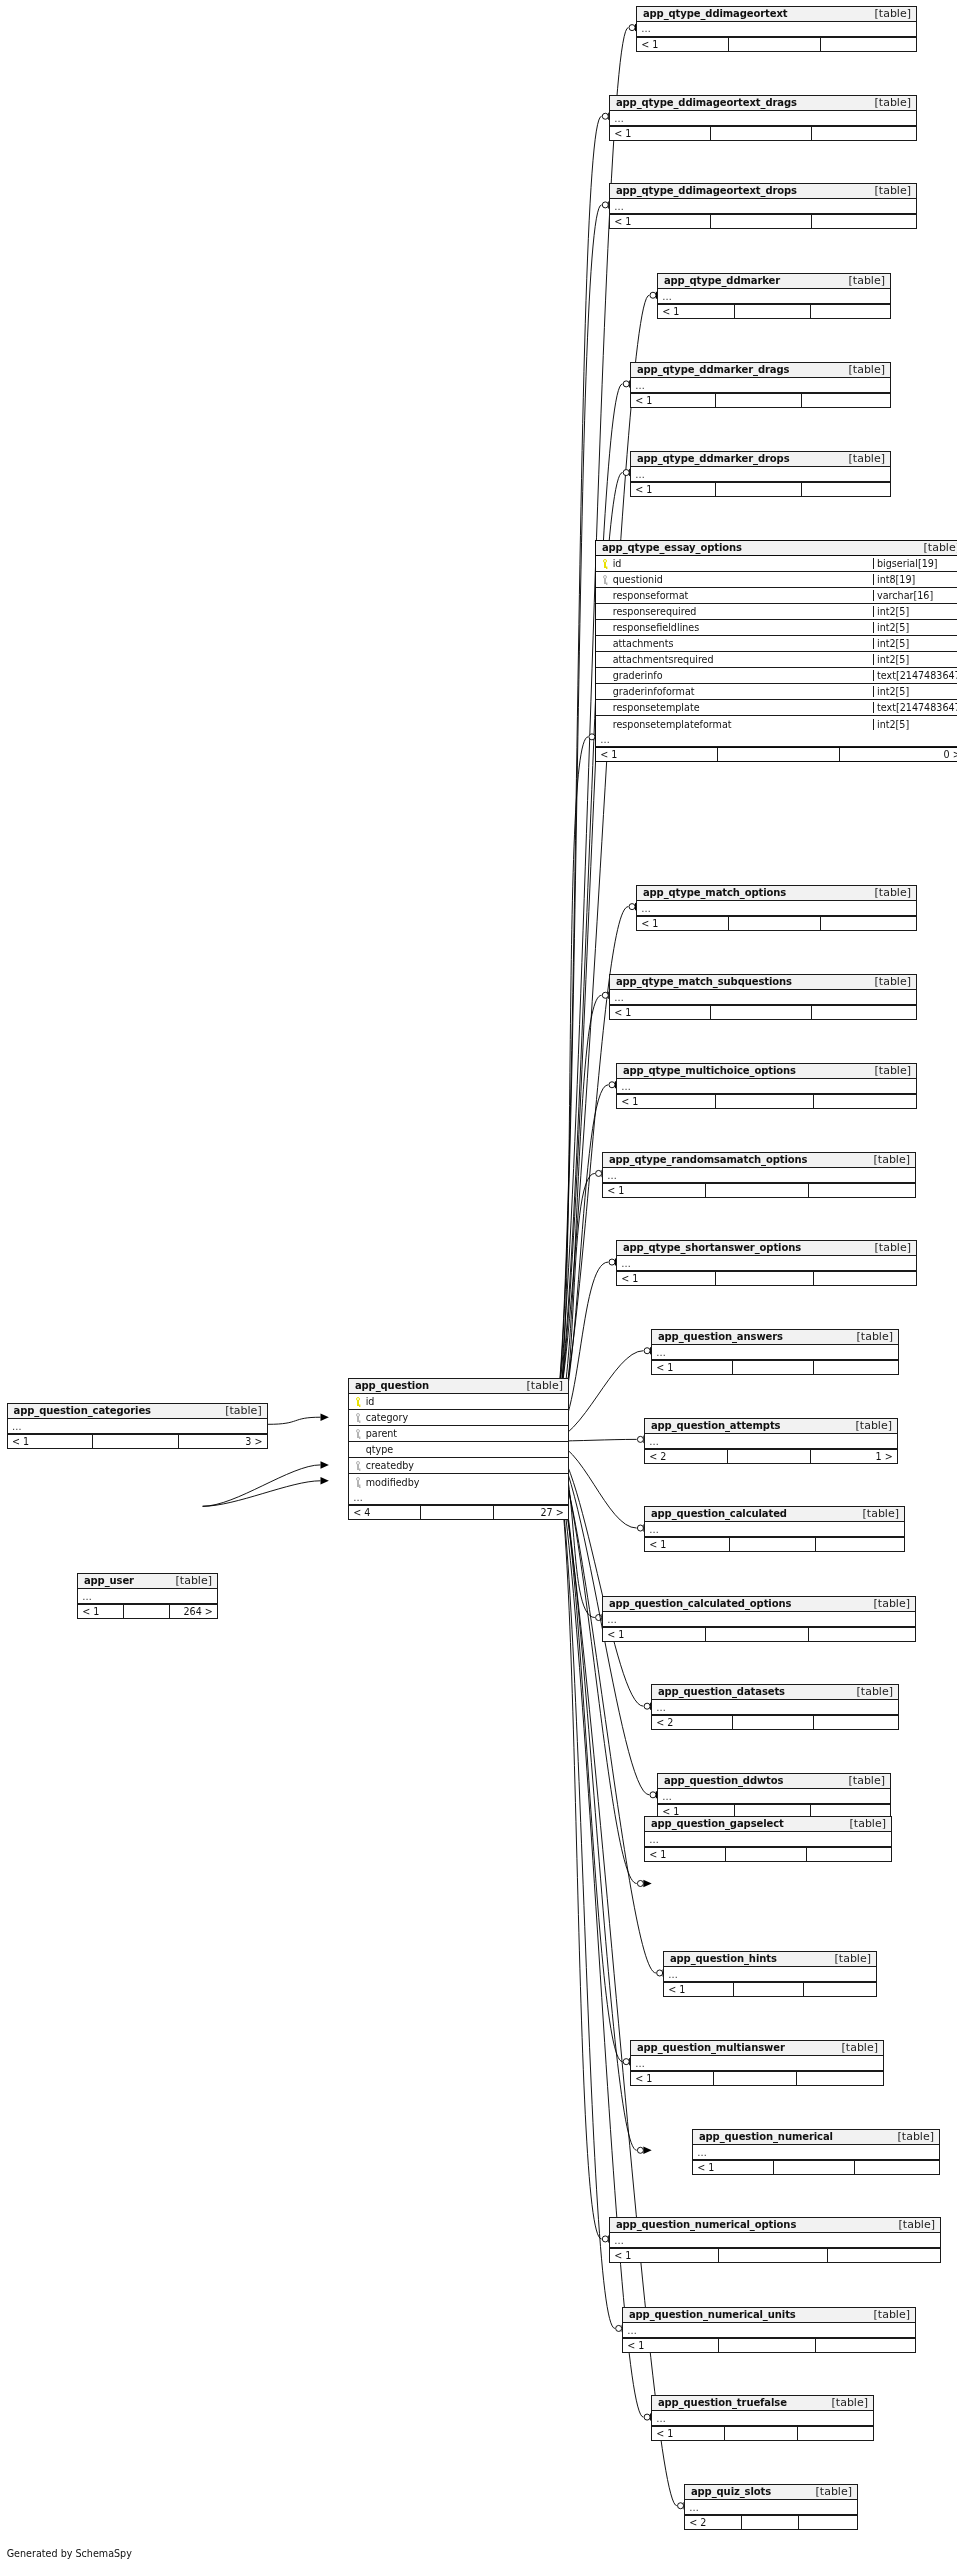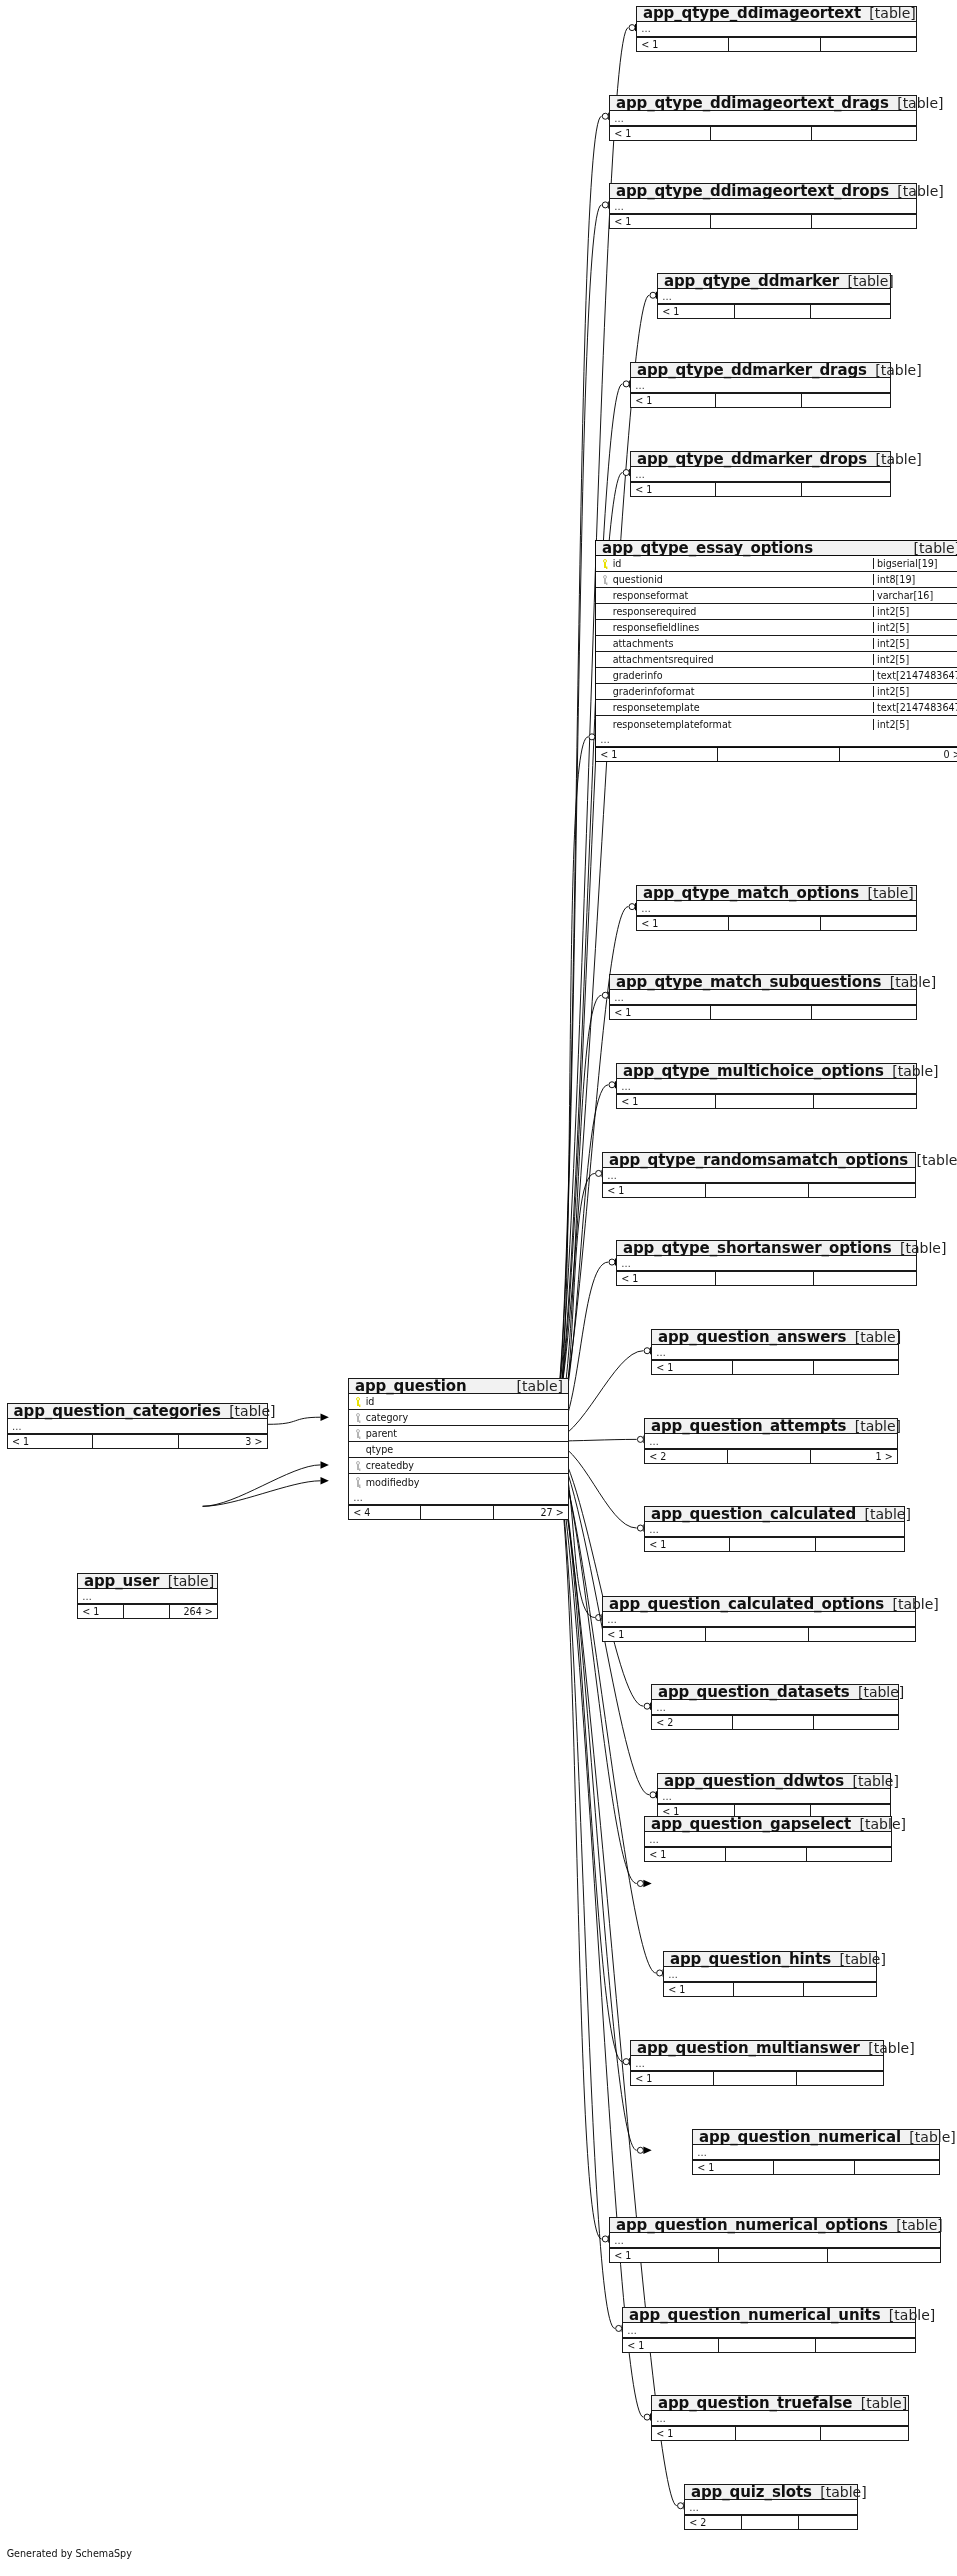--- a/index.html
+++ b/index.html
@@ -22,22 +22,22 @@
 
   .tbl-hdr{
     background:#f2f2f2;
     border-bottom:0.8px solid #1a1a1a;
     display:flex;align-items:center;justify-content:space-between;
     padding:1.7px 5px 2.5px 5.9px;
     height:15px;box-sizing:border-box;
     white-space:nowrap;
   }
   .tbl.focus .tbl-hdr{ border-bottom:1.7px solid #0a0a0a; }
-  .tbl-name{font-weight:bold;font-size:15px;letter-spacing:-0.1px;}
-  .tbl-kind{font-size:14px;font-weight:normal;color:#222;padding-left:8.4px;}
+  .tbl-name{font-weight:bold;font-size:10px;letter-spacing:-0.1px;}
+  .tbl-kind{font-size:11px;font-weight:normal;color:#222;padding-left:8.4px;}
 
   .rows{display:block;}
   .row{
     display:flex;align-items:center;
     height:16px;box-sizing:border-box;
     border-bottom:0.8px solid #1a1a1a;
     font-size:9.6px;
   }
   .row:last-child{border-bottom:none;}
   .cname{
@@ -618,21 +618,21 @@
         <span class="tbl-kind">[table]</span>
       </div>
       <div class="rows"></div>
       <div class="ellipsis-row">…</div>
       <div class="foot">
         <div class="f1">&lt; 1</div>
         <div class="f2"></div>
         <div class="f3"></div>
       </div>
     </div>
-    <div class="tbl" style="left: 651px; top: 2395px; width: 258px;">
+    <div class="tbl" style="left: 651px; top: 2395px; width: 223px;">
       <div class="tbl-hdr">
         <span class="tbl-name">app_question_truefalse</span>
         <span class="tbl-kind">[table]</span>
       </div>
       <div class="rows"></div>
       <div class="ellipsis-row">…</div>
       <div class="foot">
         <div class="f1">&lt; 1</div>
         <div class="f2"></div>
         <div class="f3"></div>

